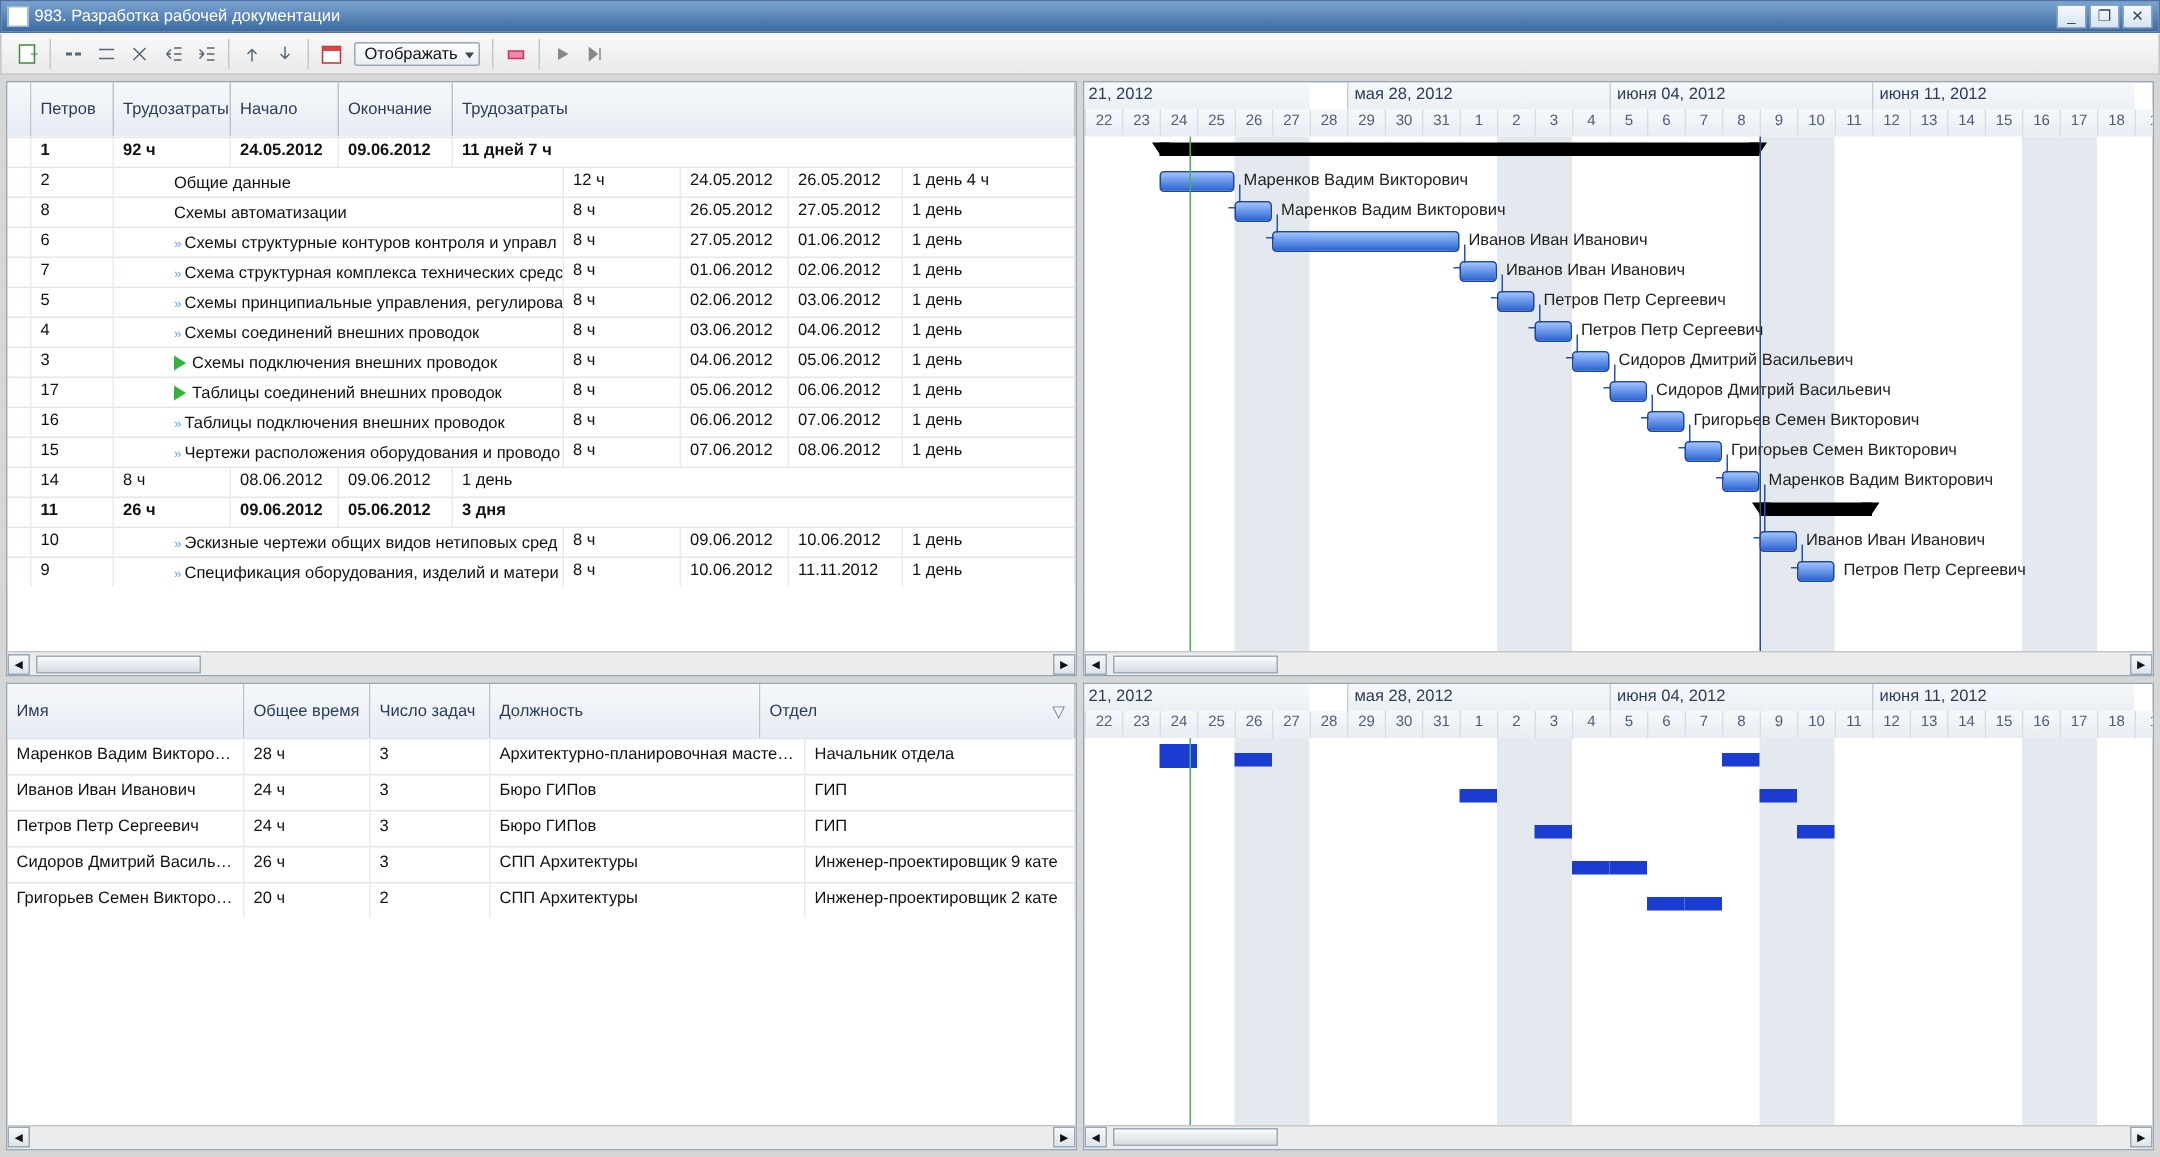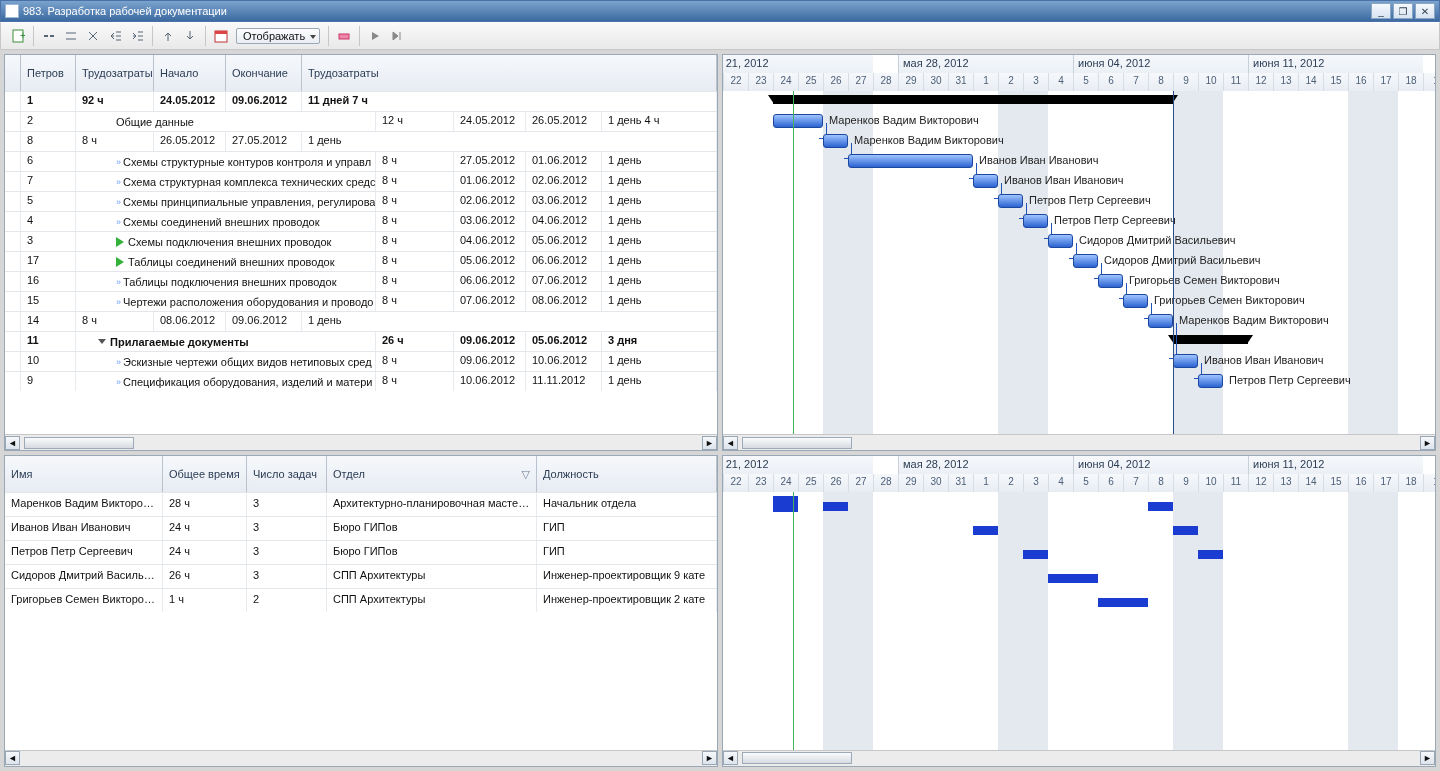--- a/index.html
+++ b/index.html
@@ -181,20 +181,21 @@
           <div class="tcell c-num">2</div>
           <div class="tcell c-task indent2">Общие данные</div>
           <div class="tcell c-eff">12 ч</div>
           <div class="tcell c-start">24.05.2012</div>
           <div class="tcell c-end">26.05.2012</div>
           <div class="tcell c-dur" style="flex:1">1 день 4 ч</div>
         </div>
         <div class="trow">
           <div class="tcell c-hnd"></div>
           <div class="tcell c-num">8</div>
+          <div class="tcell c-task indent2">Схемы автоматизации</div>
           <div class="tcell c-eff">8 ч</div>
           <div class="tcell c-start">26.05.2012</div>
           <div class="tcell c-end">27.05.2012</div>
           <div class="tcell c-dur" style="flex:1">1 день</div>
         </div>
         <div class="trow">
           <div class="tcell c-hnd"></div>
           <div class="tcell c-num">6</div>
           <div class="tcell c-task indent2"><span class="dbl">»</span>Схемы структурные контуров контроля и управл</div>
           <div class="tcell c-eff">8 ч</div>
@@ -269,21 +270,20 @@
           <div class="tcell c-hnd"></div>
           <div class="tcell c-num">14</div>
           <div class="tcell c-eff">8 ч</div>
           <div class="tcell c-start">08.06.2012</div>
           <div class="tcell c-end">09.06.2012</div>
           <div class="tcell c-dur" style="flex:1">1 день</div>
         </div>
         <div class="trow bold">
           <div class="tcell c-hnd"></div>
           <div class="tcell c-num">11</div>
-          <div class="tcell c-task indent1"><span class="chev"></span>Прилагаемые документы</div>
           <div class="tcell c-eff">26 ч</div>
           <div class="tcell c-start">09.06.2012</div>
           <div class="tcell c-end">05.06.2012</div>
           <div class="tcell c-dur" style="flex:1">3 дня</div>
         </div>
         <div class="trow">
           <div class="tcell c-hnd"></div>
           <div class="tcell c-num">10</div>
           <div class="tcell c-task indent2"><span class="dbl">»</span>Эскизные чертежи общих видов нетиповых сред</div>
           <div class="tcell c-eff">8 ч</div>
@@ -407,26 +407,26 @@
     <div class="hdrow res-hdr">
       <div class="hcell c-name">
           <span>Имя</span>
         </div>
       <div class="hcell c-tot">
           <span>Общее время</span>
         </div>
       <div class="hcell c-cnt">
           <span>Число задач</span>
         </div>
+      <div class="hcell c-pos" style="flex:1">
+          <span>Должность</span>
+        </div>
       <div class="hcell c-dep">
           <span>Отдел</span>
           <span class="funnel">▽</span>
-        </div>
-      <div class="hcell c-pos" style="flex:1">
-          <span>Должность</span>
         </div>
     </div>
     <div id="restbl" style="flex:1">
         <div class="rrow">
           <div class="rcell c-name">Маренков Вадим Викторович</div>
           <div class="rcell c-tot">28 ч</div>
           <div class="rcell c-cnt">3</div>
           <div class="rcell c-dep">Архитектурно-планировочная мастерская</div>
           <div class="rcell c-pos" style="flex:1">Начальник отдела</div>
         </div>
@@ -446,21 +446,21 @@
         </div>
         <div class="rrow">
           <div class="rcell c-name">Сидоров Дмитрий Васильевич</div>
           <div class="rcell c-tot">26 ч</div>
           <div class="rcell c-cnt">3</div>
           <div class="rcell c-dep">СПП Архитектуры</div>
           <div class="rcell c-pos" style="flex:1">Инженер-проектировщик 9 кате</div>
         </div>
         <div class="rrow">
           <div class="rcell c-name">Григорьев Семен Викторович</div>
-          <div class="rcell c-tot">1 ч</div>
+          <div class="rcell c-tot">20 ч</div>
           <div class="rcell c-cnt">2</div>
           <div class="rcell c-dep">СПП Архитектуры</div>
           <div class="rcell c-pos" style="flex:1">Инженер-проектировщик 2 кате</div>
         </div>
       </div>
     <div class="hscroll">
       <span class="arrow">◄</span>
       <span class="spacer" style="flex:1"></span>
       <span class="arrow">►</span>
     </div>

